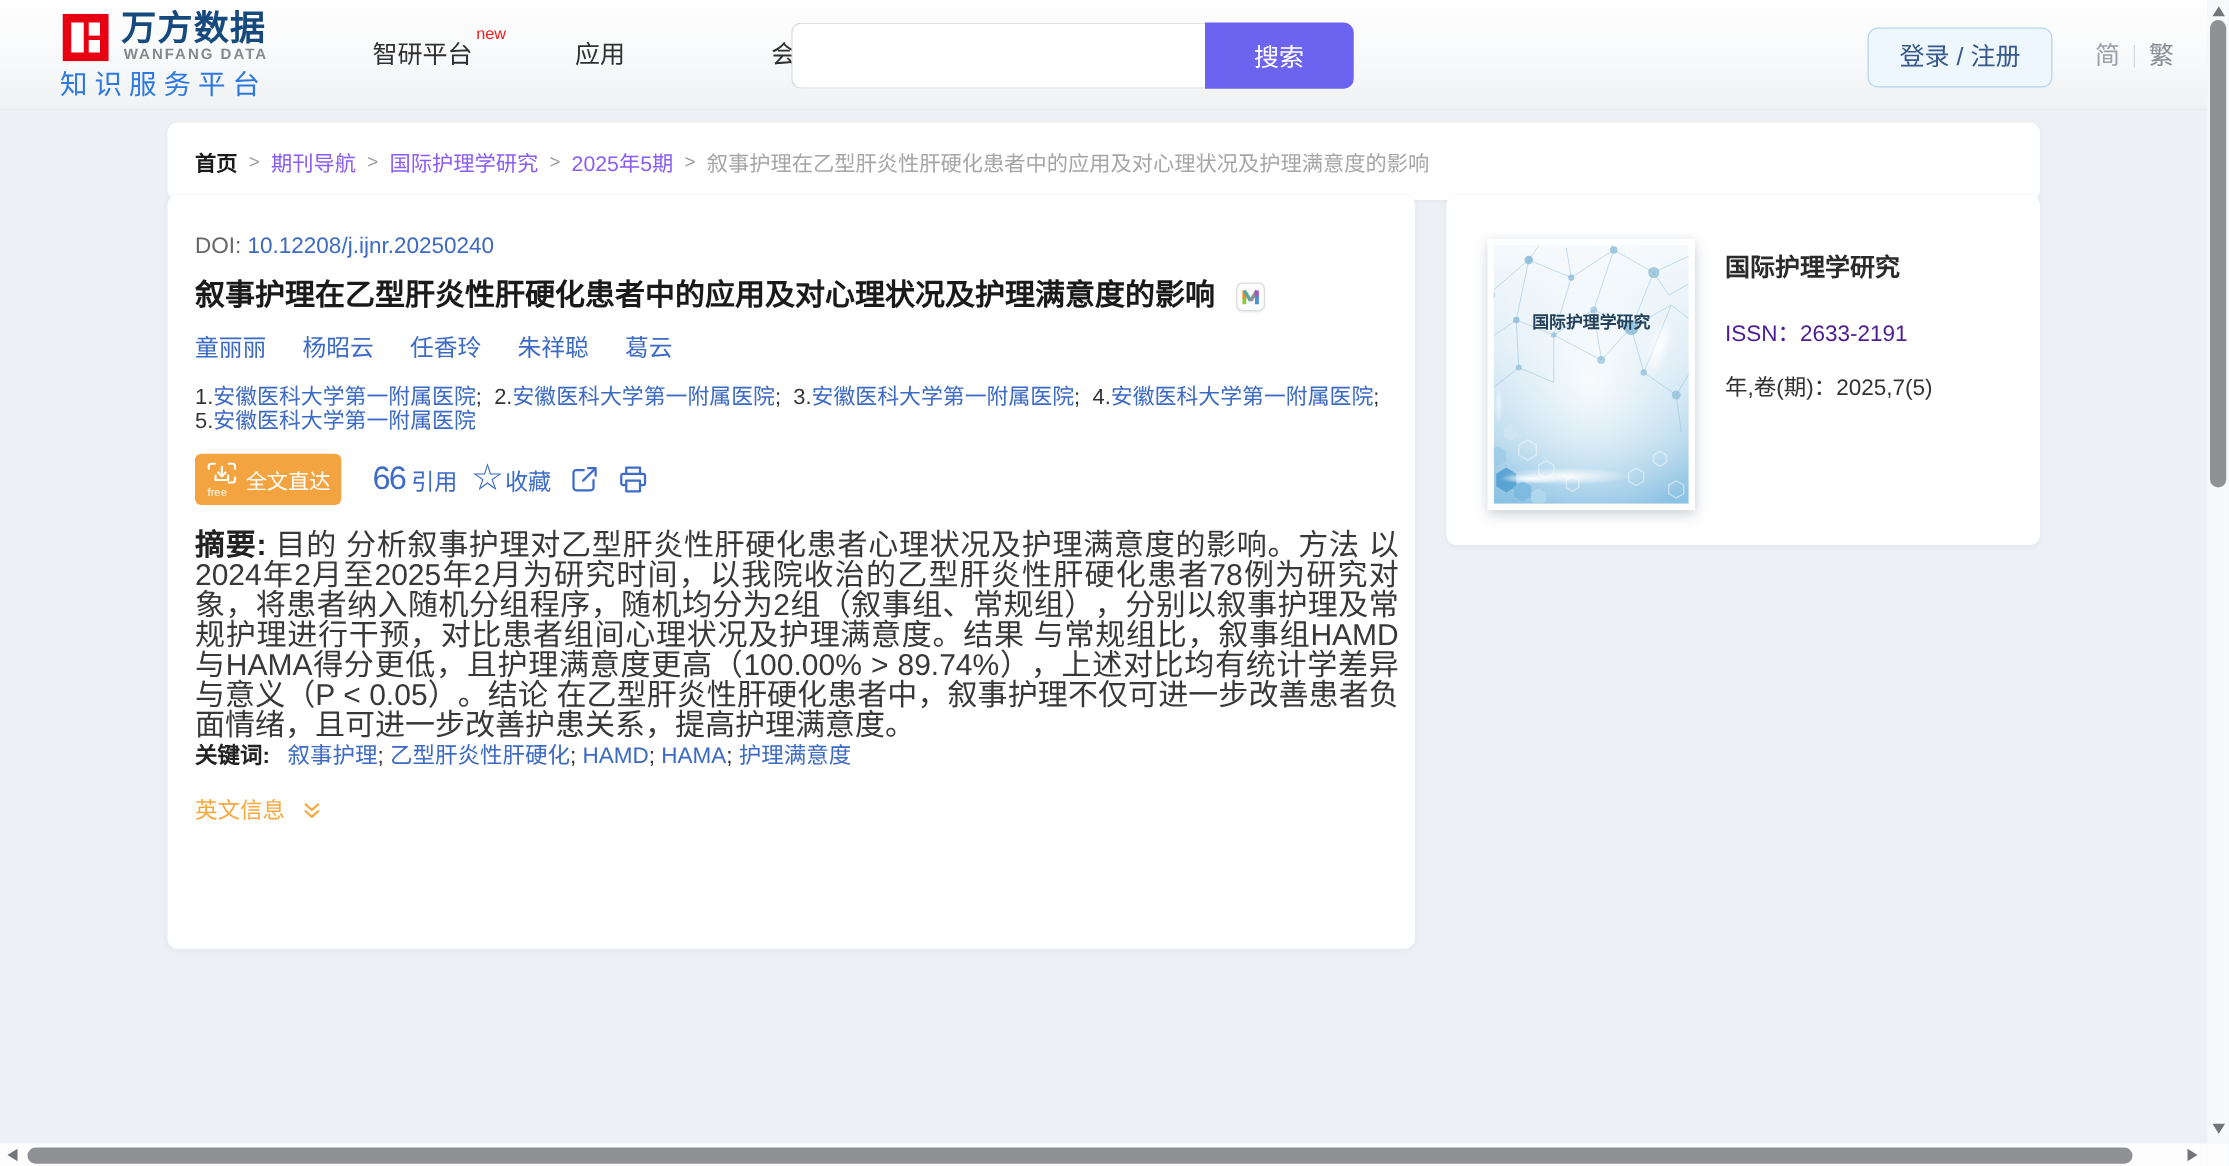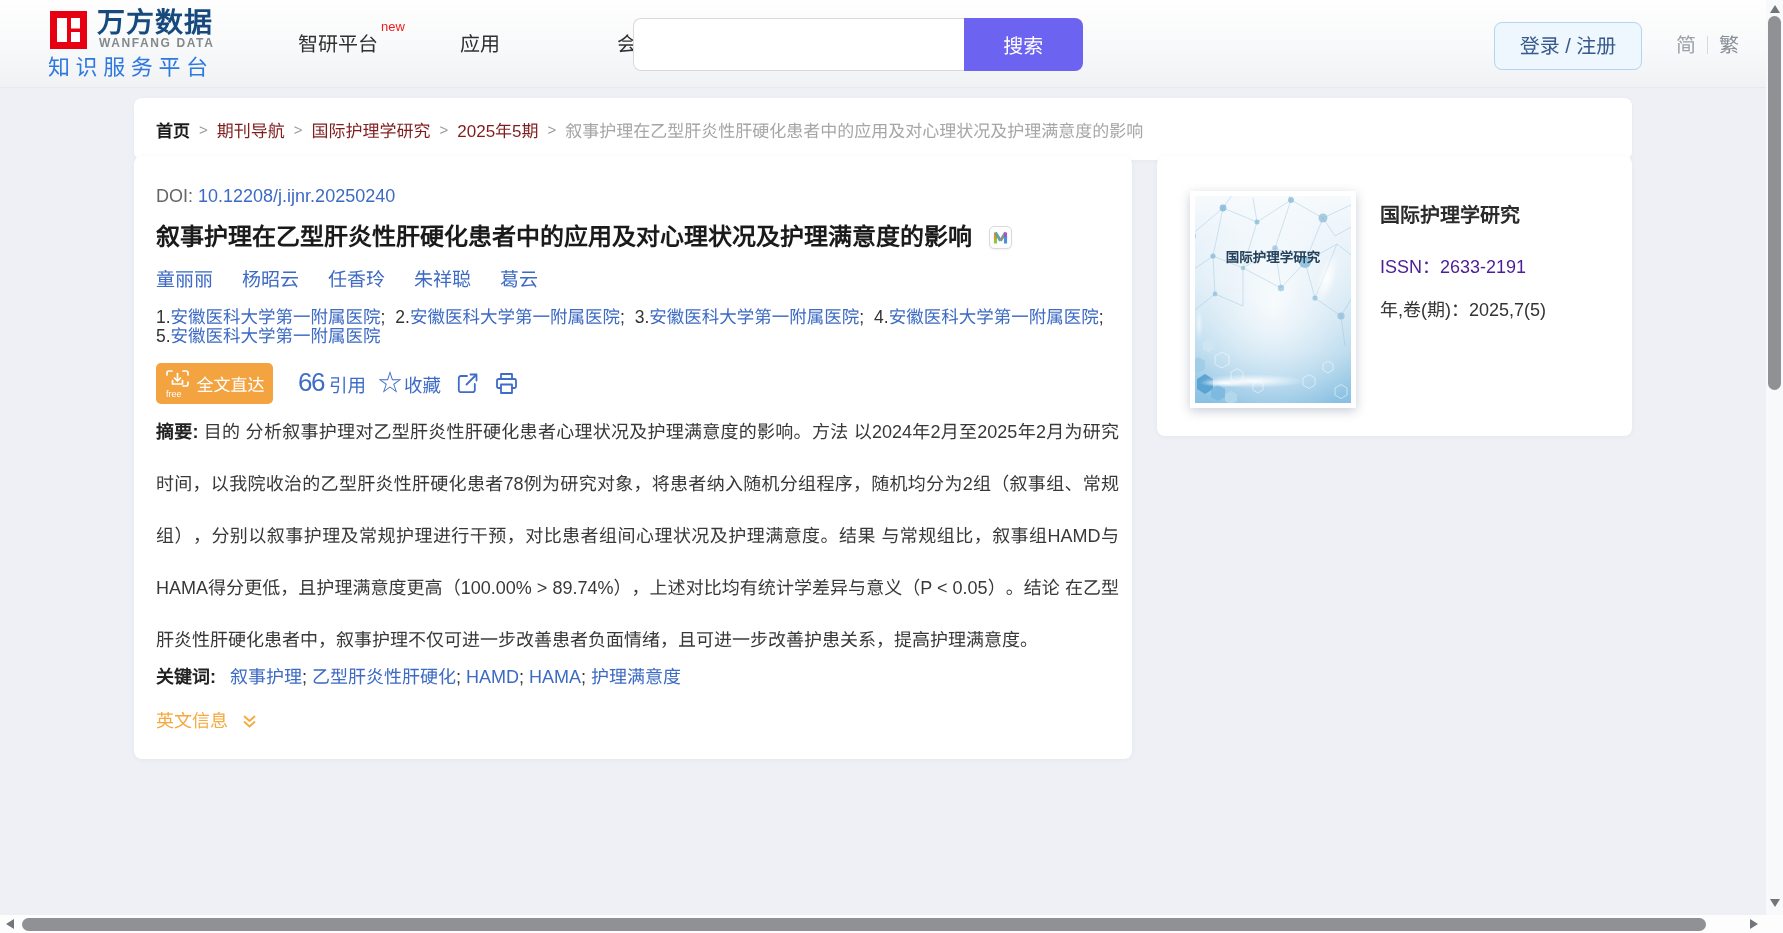--- a/index.html
+++ b/index.html
@@ -67,21 +67,21 @@
   .lang-trad { color:#878e96; cursor:pointer; }
 
   
   .breadcrumb {
     position:absolute; left:134px; top:98px; width:1498px; height:62px;
     background:#fff; border-radius:8px; box-shadow:0 1px 4px rgba(30,50,90,0.04);
     display:flex; align-items:center; padding-left:22px;
     font-size:17px; white-space:nowrap; overflow:hidden;
   }
   .breadcrumb .bc-home { color:#1a1a1a; font-weight:bold; cursor:pointer; }
-  .breadcrumb .bc-link { color:#7f1d1d; cursor:pointer; }
+  .breadcrumb .bc-link { color:#8b5cf6; cursor:pointer; }
   .breadcrumb .bc-sep { color:#999; margin:0 9px; font-size:15px; }
   .breadcrumb .bc-current { color:#a6a6a6; }
 
   
   .main-card {
     position:absolute; left:134px; top:156px; width:998px; height:603px;
     background:#fff; border-radius:8px; box-shadow:0 1px 5px rgba(30,50,90,0.05);
     padding:28px 16px 0 22px;
   }
   .doi-row { font-size:18px; line-height:24px; color:#666; }
@@ -109,21 +109,21 @@
   .fulltext-btn svg { margin-right:7px; }
   .act-item { display:flex; align-items:center; color:#3e6cc8; font-size:18.5px; cursor:pointer; }
   .act-cite { margin-left:25px; }
   .quote-glyph { font-size:26px; font-weight:400; letter-spacing:-1.5px; line-height:20px; margin-right:5px; margin-top:-4px; }
   .act-fav { margin-left:12px; }
   .star-glyph { font-size:24px; line-height:22px; margin-right:2px; margin-top:-2px; }
   .act-share { margin-left:14px; }
   .act-print { margin-left:14px; }
 
   .abstract {
-    margin-top:2px; width:963px; font-size:18px; line-height:52px; color:#383838;
+    margin-top:21px; width:963px; font-size:24px; line-height:24px; color:#383838;
     text-align:justify;
   }
   .abstract .lbl { font-weight:bold; color:#222; }
   .keywords-row { font-size:18px; line-height:22px; color:#333; }
   .keywords-row .lbl { font-weight:bold; color:#222; margin-right:14px; }
   .keywords-row a { color:#3c6ac4; cursor:pointer; }
   .date-row { margin-top:17px; font-size:18px; line-height:22px; color:#333; }
   .date-row .lbl { font-weight:bold; color:#222; }
   .date-row .date-val { margin-right:14px; }
   .english-toggle {

